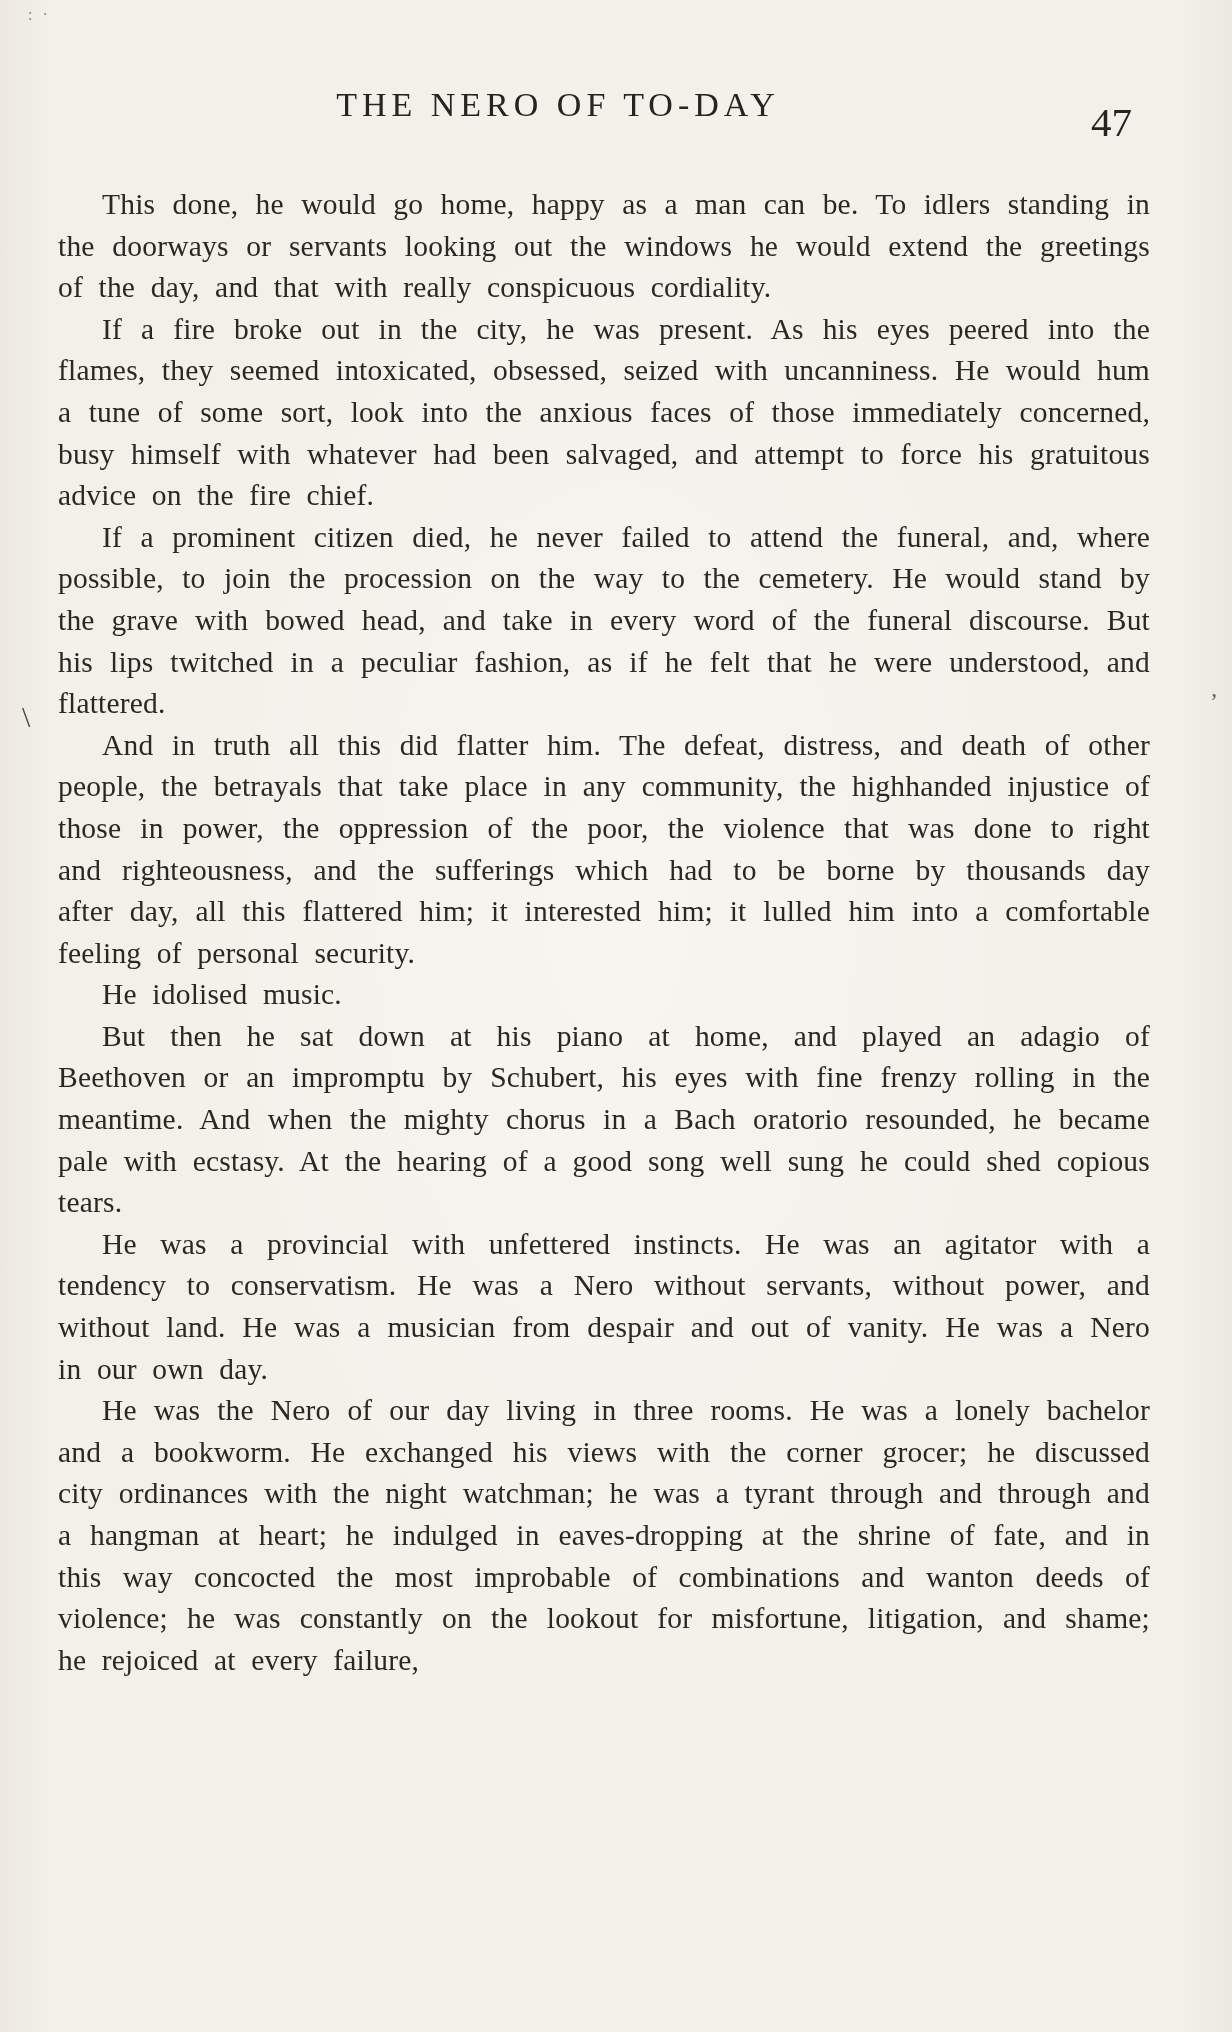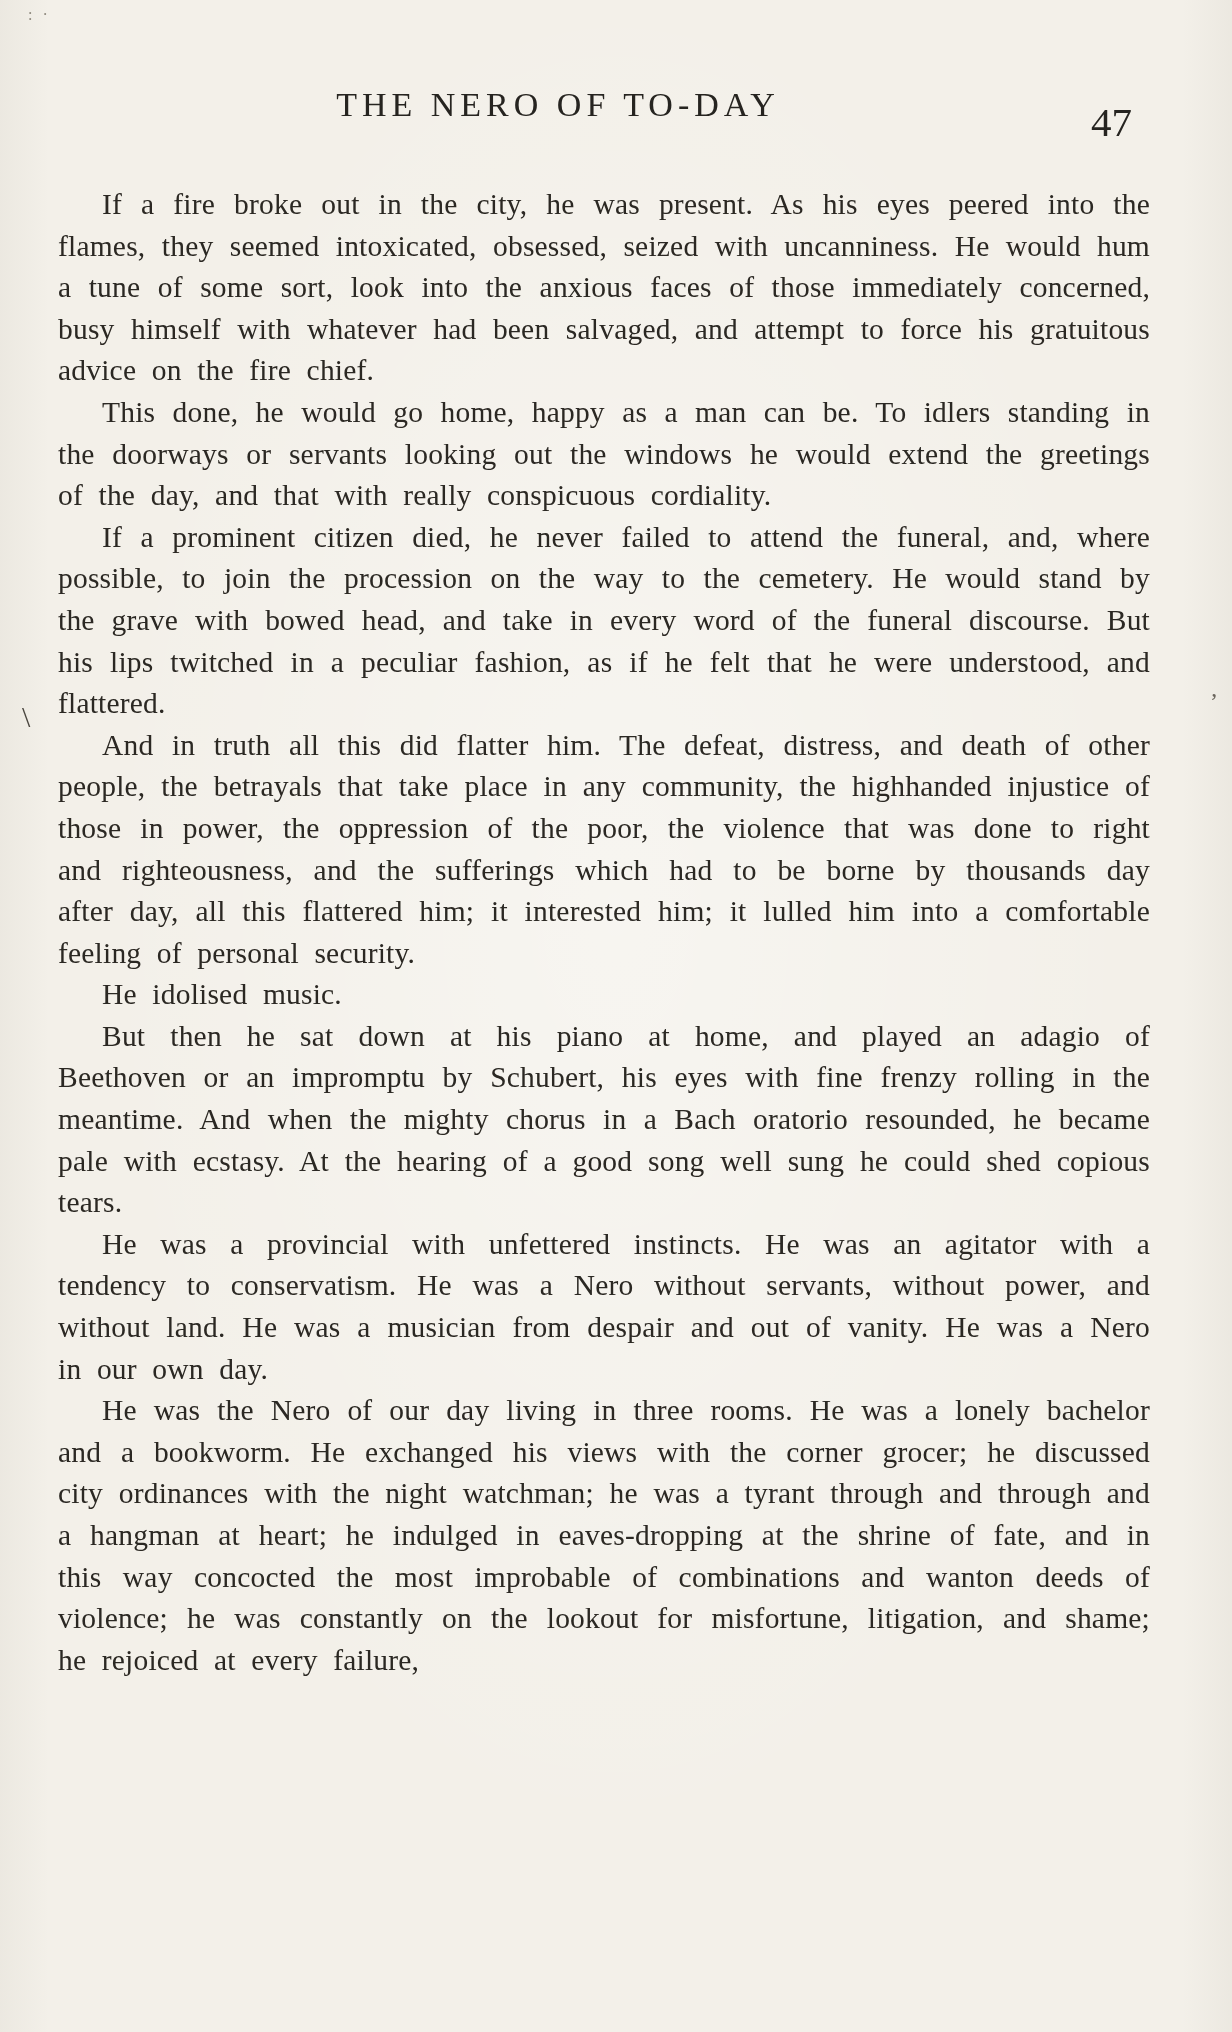--- a/index.html
+++ b/index.html
@@ -100,22 +100,22 @@
 <div class="page">
 
   <span class="speck-top-left">: ·</span>
 
   <header class="page-header">
     <div class="running-title">THE NERO OF TO-DAY</div>
     <div class="page-number">47</div>
   </header>
 
   <main class="page-body">
+    <p class="para">This done, he would go home, happy as a man can be.  To idlers standing in the doorways or servants looking out the windows he would extend the greetings of the day, and that with really conspicuous cordiality.</p>
     <p class="para">If a fire broke out in the city, he was present.  As his eyes peered into the flames, they seemed intoxicated, obsessed, seized with uncanniness.  He would hum a tune of some sort, look into the anxious faces of those immediately concerned, busy himself with whatever had been salvaged, and attempt to force his gratuitous advice on the fire chief.</p>
-    <p class="para">This done, he would go home, happy as a man can be.  To idlers standing in the doorways or servants looking out the windows he would extend the greetings of the day, and that with really conspicuous cordiality.</p>
     <p class="para">If a prominent citizen died, he never failed to attend the funeral, and, where possible, to join the procession on the way to the cemetery.  He would stand by the grave with bowed head, and take in every word of the funeral discourse.  But his lips twitched in a peculiar fashion, as if he felt that he were understood, and flattered.</p>
     <p class="para">And in truth all this did flatter him.  The defeat, distress, and death of other people, the betrayals that take place in any community, the highhanded injustice of those in power, the oppression of the poor, the violence that was done to right and righteousness, and the sufferings which had to be borne by thousands day after day, all this flattered him; it interested him; it lulled him into a comfortable feeling of personal security.</p>
     <p class="para">He idolised music.</p>
     <p class="para">But then he sat down at his piano at home, and played an adagio of Beethoven or an impromptu by Schubert, his eyes with fine frenzy rolling in the meantime.  And when the mighty chorus in a Bach oratorio resounded, he became pale with ecstasy.  At the hearing of a good song well sung he could shed copious tears.</p>
     <p class="para">He was a provincial with unfettered instincts.  He was an agitator with a tendency to conservatism.  He was a Nero without servants, without power, and without land.  He was a musician from despair and out of vanity.  He was a Nero in our own day.</p>
     <p class="para">He was the Nero of our day living in three rooms.  He was a lonely bachelor and a bookworm.  He exchanged his views with the corner grocer; he discussed city ordinances with the night watchman; he was a tyrant through and through and a hangman at heart; he indulged in eaves-dropping at the shrine of fate, and in this way concocted the most improbable of combinations and wanton deeds of violence; he was constantly on the lookout for misfortune, litigation, and shame; he rejoiced at every failure,</p>
   </main>
 
   <span class="margin-mark mark-left">\</span>
 

